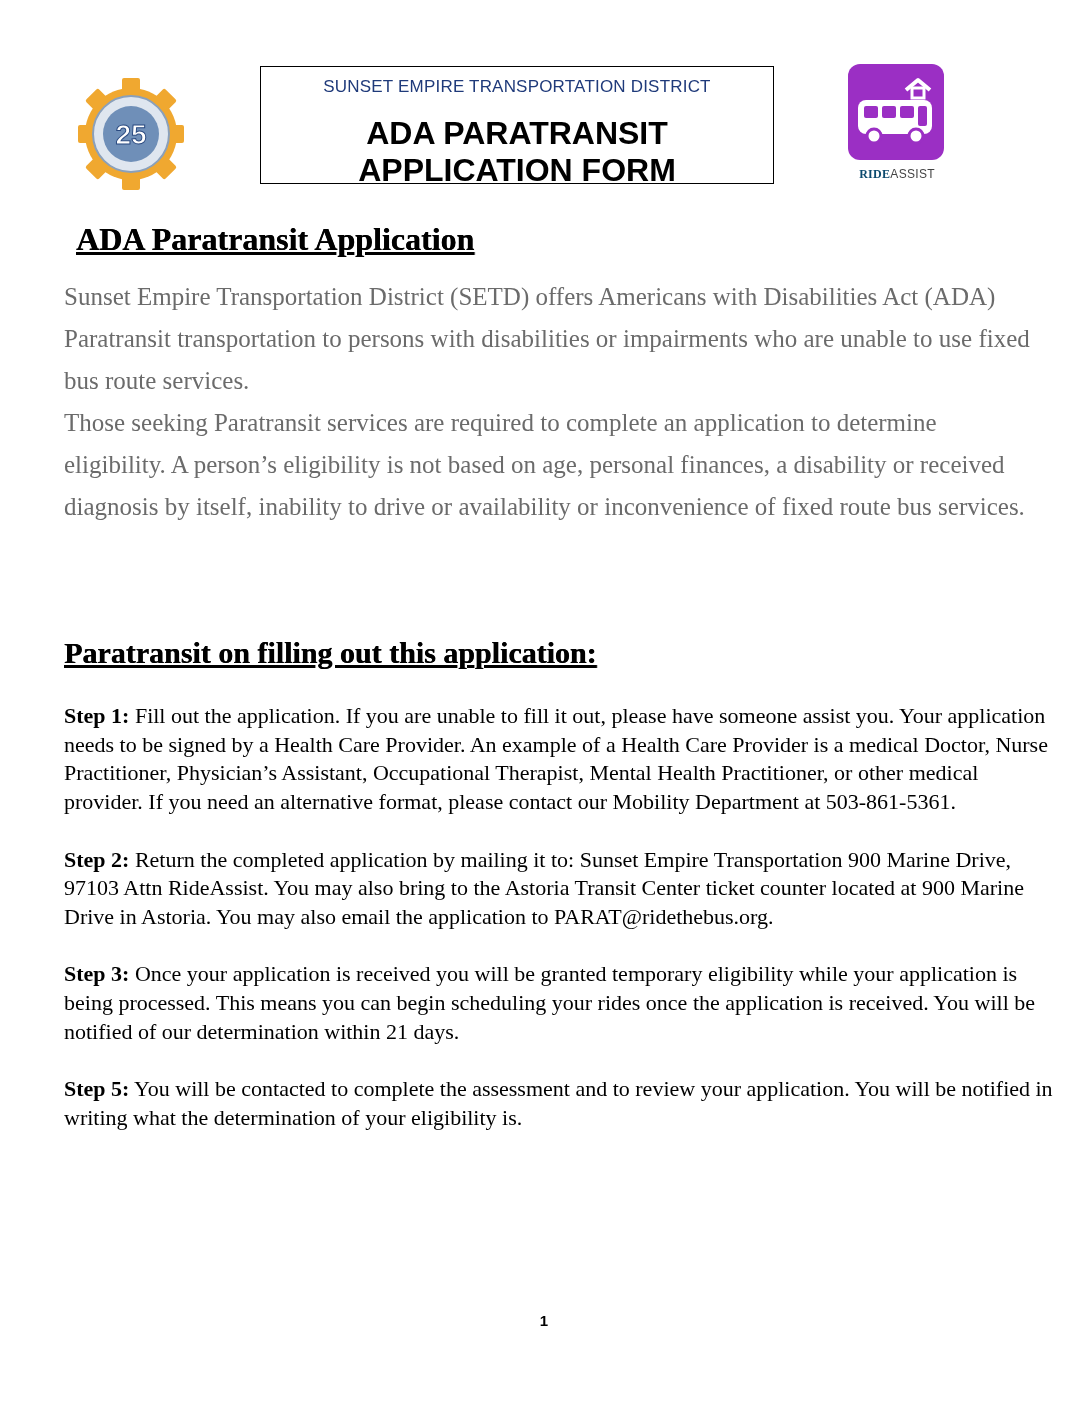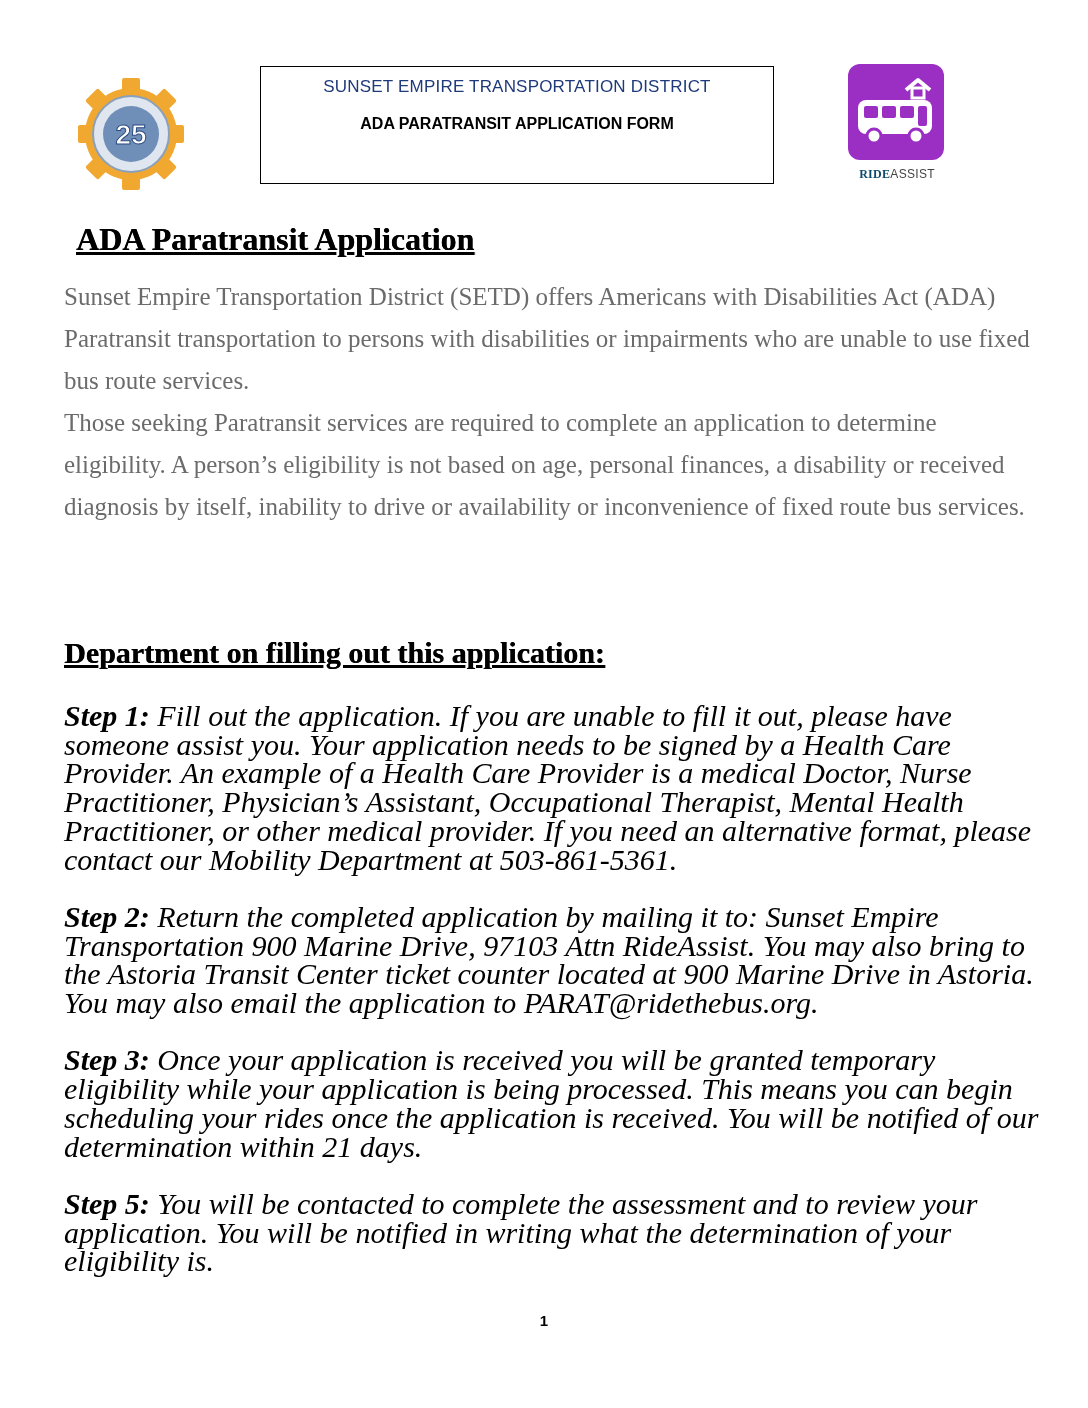--- a/index.html
+++ b/index.html
@@ -1,28 +1,28 @@
 <!DOCTYPE html>
 <html><head>
 <meta charset="utf-8">
 <style>
   html, body { margin: 0; padding: 0; background: #ffffff; }
   body { width: 1088px; height: 1408px; position: relative; overflow: hidden; font-family: "Liberation Serif", serif; color: #000; }
   .logo-left { position: absolute; left: 78px; top: 78px; width: 106px; height: 112px; }
   .title-box { position: absolute; left: 260px; top: 66px; width: 514px; height: 118px; border: 1.5px solid #000; box-sizing: border-box; text-align: center; font-family: Liberation Sans, sans-serif; }
   .title-box .org { margin-top: 10px; font-size: 17px; color: #1f3a7a; letter-spacing: 0.2px; }
-  .title-box .form { margin-top: 18px; font-size: 16px; font-weight: bold; color: #000; }
+  .title-box .form { margin-top: 18px; font-size: 32px; font-weight: bold; color: #000; }
   .logo-right { position: absolute; left: 848px; top: 64px; width: 96px; height: 96px; }
   .ride-label { position: absolute; left: 852px; top: 167px; width: 90px; text-align: center; font-family: "Liberation Sans", sans-serif; font-size: 12px; color: #444; letter-spacing: 0.3px; }
   .ride-label b { color: #0c4a6e; font-family: Liberation Serif, serif; }
   h1 { position: absolute; left: 64px; top: 209px; margin: 12px; font-size: 32px; font-weight: bold; text-decoration: underline; text-shadow: 0.4px 0 0 #000; }
   .intro { position: absolute; left: 64px; top: 276px; width: 980px; font-size: 25px; line-height: 42px; color: #6b6b6b; }
   .intro p { margin: 0; }
   h2 { position: absolute; left: 64px; top: 636px; margin: 0; font-size: 30px; font-weight: bold; text-decoration: underline; text-shadow: 0.4px 0 0 #000; }
-  .steps { position: absolute; left: 64px; top: 702px; width: 990px; font-size: 30px; line-height: 28.7px; font-style: italic; }
+  .steps { position: absolute; left: 64px; top: 702px; width: 990px; font-size: 22px; line-height: 28.7px; }
   .steps p { margin: 0 0 28.7px 0; }
   .steps b { font-weight: bold; }
   .page-num { position: absolute; left: 0; width: 1088px; top: 1312px; text-align: center; font-family: "Liberation Sans", sans-serif; font-weight: bold; font-size: 15px; }
 </style>
 </head>
 <body>
 
 <div class="logo-left">
   <svg width="106" height="112" viewBox="0 0 106 112">
     <g transform="translate(53,56)">
@@ -65,21 +65,21 @@
 </div>
 <div class="ride-label"><b>RIDE</b><span>ASSIST</span></div>
 
 <h1>ADA Paratransit Application</h1>
 
 <div class="intro">
   <p>Sunset Empire Transportation District (SETD) offers Americans with Disabilities Act (ADA) Paratransit transportation to persons with disabilities or impairments who are unable to use fixed bus route services.</p>
   <p>Those seeking Paratransit services are required to complete an application to determine eligibility. A person’s eligibility is not based on age, personal finances, a disability or received diagnosis by itself, inability to drive or availability or inconvenience of fixed route bus services.</p>
 </div>
 
-<h2>Department on filling out this application:</h2>
+<h2>Paratransit on filling out this application:</h2>
 
 <div class="steps">
   <p><b>Step 1:</b><span> Fill out the application. If you are unable to fill it out, please have someone assist you. Your application needs to be signed by a Health Care Provider. An example of a Health Care Provider is a medical Doctor, Nurse Practitioner, Physician’s Assistant, Occupational Therapist, Mental Health Practitioner, or other medical provider. If you need an alternative format, please contact our Mobility Department at 503-861-5361.</span></p>
   <p><b>Step 2:</b><span> Return the completed application by mailing it to:  Sunset Empire Transportation 900 Marine Drive, 97103 Attn RideAssist. You may also bring to the Astoria Transit Center ticket counter located at 900 Marine Drive in Astoria.  You may also email the application to PARAT@ridethebus.org.</span></p>
   <p><b>Step 3:</b><span> Once your application is received you will be granted temporary eligibility while your application is being processed. This means you can begin scheduling your rides once the application is received. You will be notified of our determination within 21 days.</span></p>
   <p><b>Step 5:</b><span> You will be contacted to complete the assessment and to review your application. You will be notified in writing what the determination of your eligibility is.</span></p>
 </div>
 
 <div class="page-num">1</div>
 

